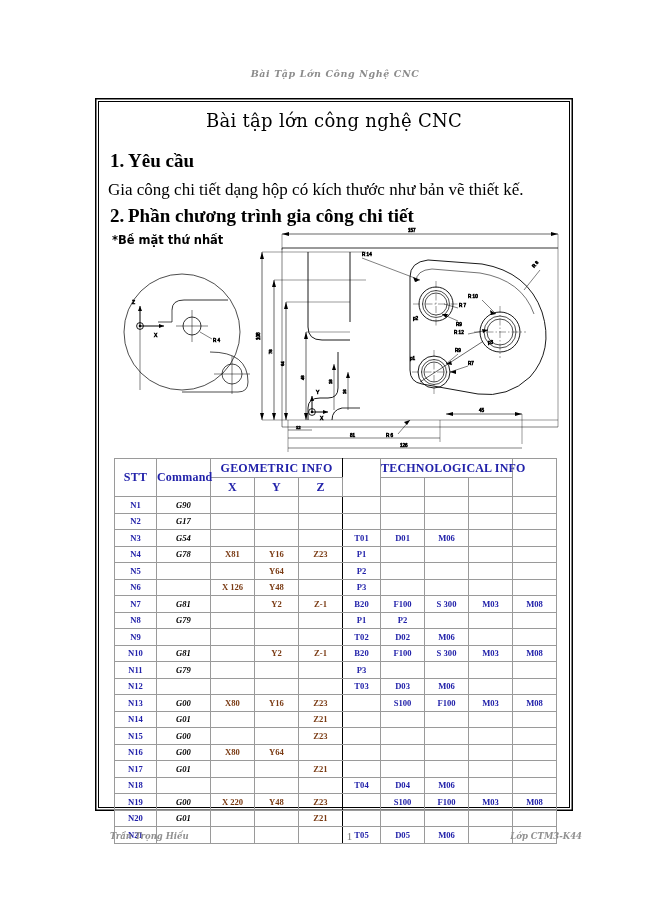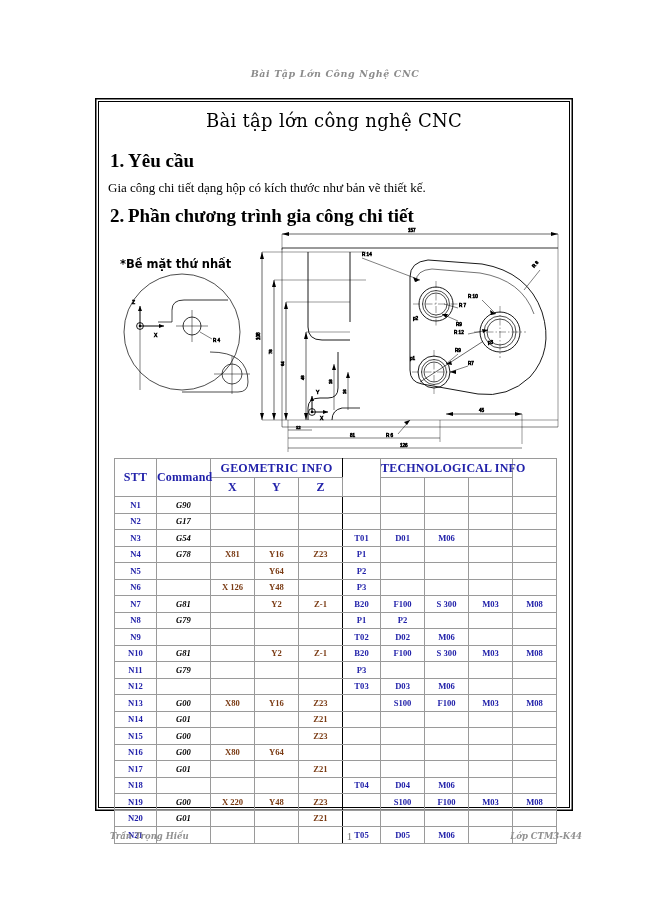--- a/index.html
+++ b/index.html
@@ -41,21 +41,21 @@
     position:absolute;
     font-family:"Liberation Serif", serif;
     font-weight:bold;
     font-size:19px;
     color:#000;
   }
   .sec .num{display:inline-block;width:18px;}
   .para{
     position:absolute;
     font-family:"Liberation Serif", serif;
-    font-size:13px;
+    font-size:17px;
     color:#000;
   }
   .subtitle{
     position:absolute;
     font-family:"DejaVu Sans", sans-serif;
     font-weight:bold;
     font-size:11.5px;
     color:#000;
   }
   
@@ -134,21 +134,21 @@
 <div class="sec" style="left:110px;top:150px;">
   <span class="num">1.</span><span>Yêu cầu</span>
 </div>
 
 <div class="para" style="left:108px;top:180px;">Gia công chi tiết dạng hộp có kích thước như bản vẽ thiết kế.</div>
 
 <div class="sec" style="left:110px;top:205px;">
   <span class="num">2.</span><span>Phần chương trình gia công chi tiết</span>
 </div>
 
-<div class="subtitle" style="left:120px;top:233px;margin-top:24px;">*Bề mặt thứ nhất</div>
+<div class="subtitle" style="left:112px;top:233px;">*Bề mặt thứ nhất</div>
 
 <div class="drawing">
 <svg width="450" height="235" viewBox="0 0 450 235" xmlns="http://www.w3.org/2000/svg">
   <g fill="none" stroke="#000" stroke-width="0.7">
 
     <circle cx="72" cy="110" r="58"></circle>
 
     <path d="M62,88 Q62,78 74,78 L118,78" stroke-width="0.8"></path>
     <path d="M62,88 L62,100 L48,100"></path>
     <path d="M100,130 Q138,130 138,160 Q138,170 128,170 L72,170"></path>

